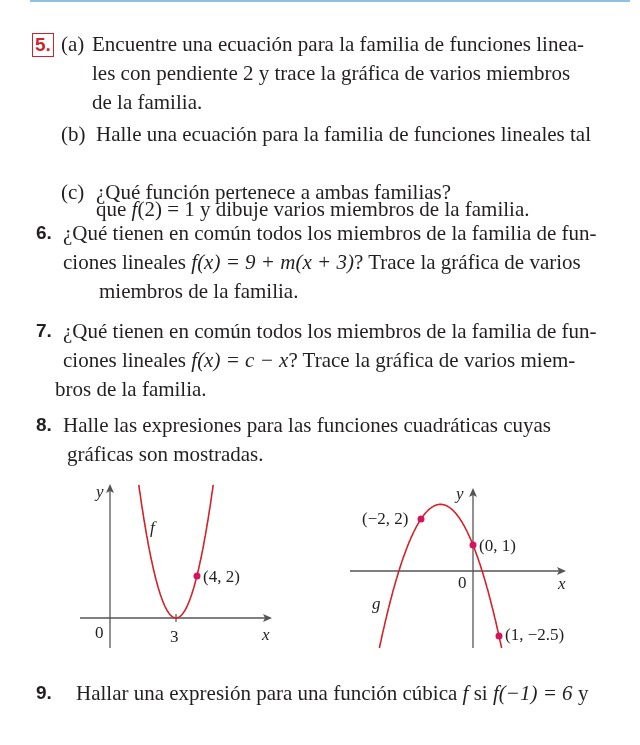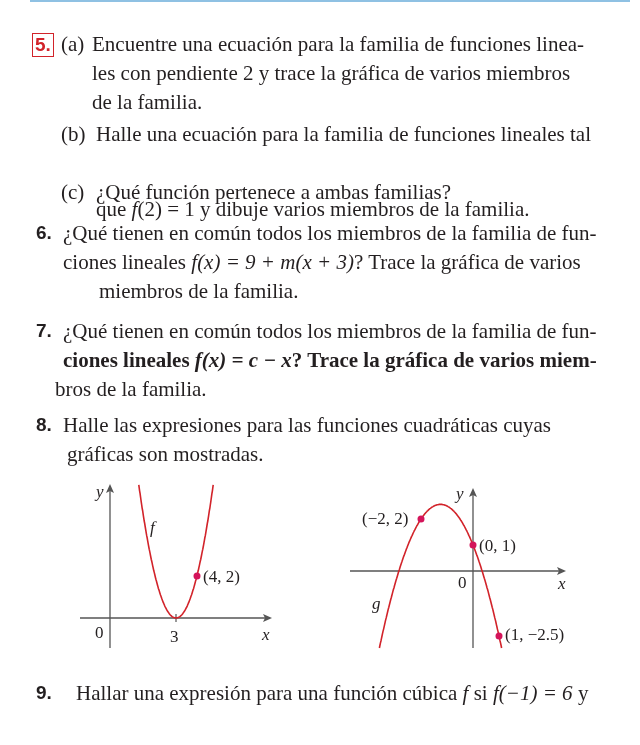--- a/index.html
+++ b/index.html
@@ -32,21 +32,21 @@
 <div class="ex" style="left:61px;top:178px;">(c)</div>
 <div class="ex line" style="left:96px;top:178px;">¿Qué función pertenece a ambas familias?</div>
 
 <div class="num" style="left:36px;top:222px;">6.</div>
 <div class="ex line" style="left:63px;top:219px;">¿Qué tienen en común todos los miembros de la familia de fun-</div>
 <div class="ex line" style="left:63px;top:248px;"><span>ciones lineales </span><span class="it">f(x) = 9 + m(x + 3)</span><span>? Trace la gráfica de varios</span></div>
 <div class="ex line" style="left:68px;top:277px;margin-left:31px;">miembros de la familia.</div>
 
 <div class="num" style="left:36px;top:320px;">7.</div>
 <div class="ex line" style="left:63px;top:317px;">¿Qué tienen en común todos los miembros de la familia de fun-</div>
-<div class="ex line" style="left:63px;top:346px;font-weight:bold;"><span>ciones lineales </span><span class="it">f(x) = c − x</span><span>? Trace la gráfica de varios miem-</span></div>
+<div class="ex line" style="left:63px;top:346px;"><span>ciones lineales </span><span class="it">f(x) = c − x</span><span>? Trace la gráfica de varios miem-</span></div>
 <div class="ex line" style="left:55px;top:375px;">bros de la familia.</div>
 
 <div class="num" style="left:36px;top:414px;">8.</div>
 <div class="ex line" style="left:63px;top:411px;">Halle las expresiones para las funciones cuadráticas cuyas</div>
 <div class="ex line" style="left:67px;top:440px;">gráficas son mostradas.</div>
 
 <svg id="graph-f" style="position:absolute;left:0;top:0;" width="640" height="745">
     <line x1="80" y1="618" x2="270" y2="618" stroke="#555555" stroke-width="1.3"></line>
     <polygon points="272,618 263,614 265,618 263,622" fill="#555555"></polygon>
     <line x1="110" y1="648" x2="110" y2="486" stroke="#555555" stroke-width="1.3"></line>

